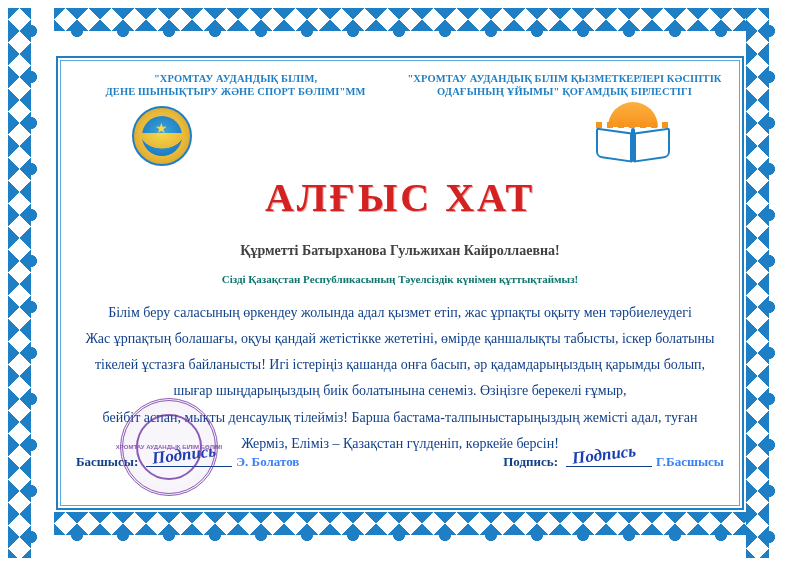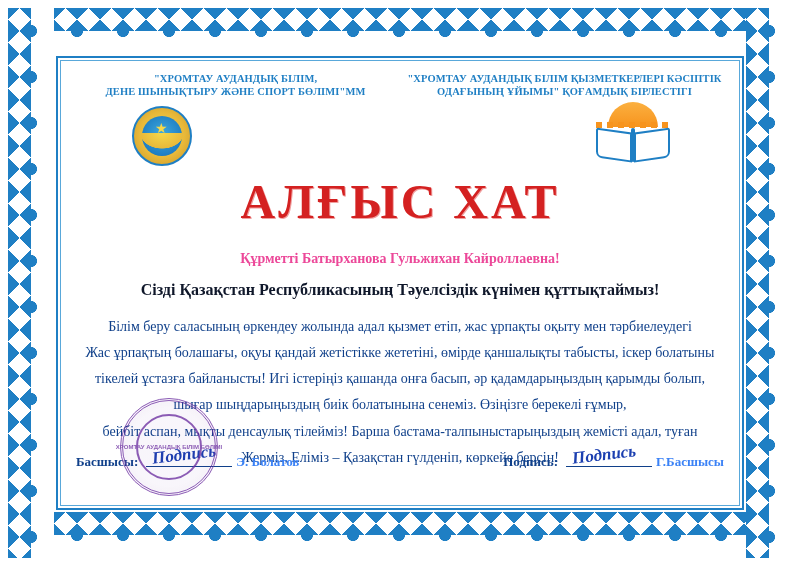--- a/index.html
+++ b/index.html
@@ -195,38 +195,38 @@
     width: 4px; height: 34px;
     background: #1f7fc4;
     border-radius: 2px;
   }
 
   .title {
     text-align: center;
     color: #d42121;
     font-family: "Liberation Serif", serif;
     font-weight: bold;
-    font-size: 48px;
+    font-size: 40px;
     letter-spacing: 3px;
     margin-top: 4px;
     text-shadow: 1px 1px 0 #f0a0a0;
   }
 
   .salutation {
     text-align: center;
     font-weight: bold;
     font-size: 14px;
-    color: #ec4899;
+    color: #404040;
     margin-top: 22px;
   }
   .congrats {
     text-align: center;
     font-weight: bold;
-    font-size: 16px;
-    color: #0f172a;
+    font-size: 11px;
+    color: #0f766e;
     margin-top: 14px;
   }
 
   .body-text {
     margin-top: 16px;
     font-size: 14px;
     line-height: 1.72;
     color: #10408a;
     text-align: center;
   }

